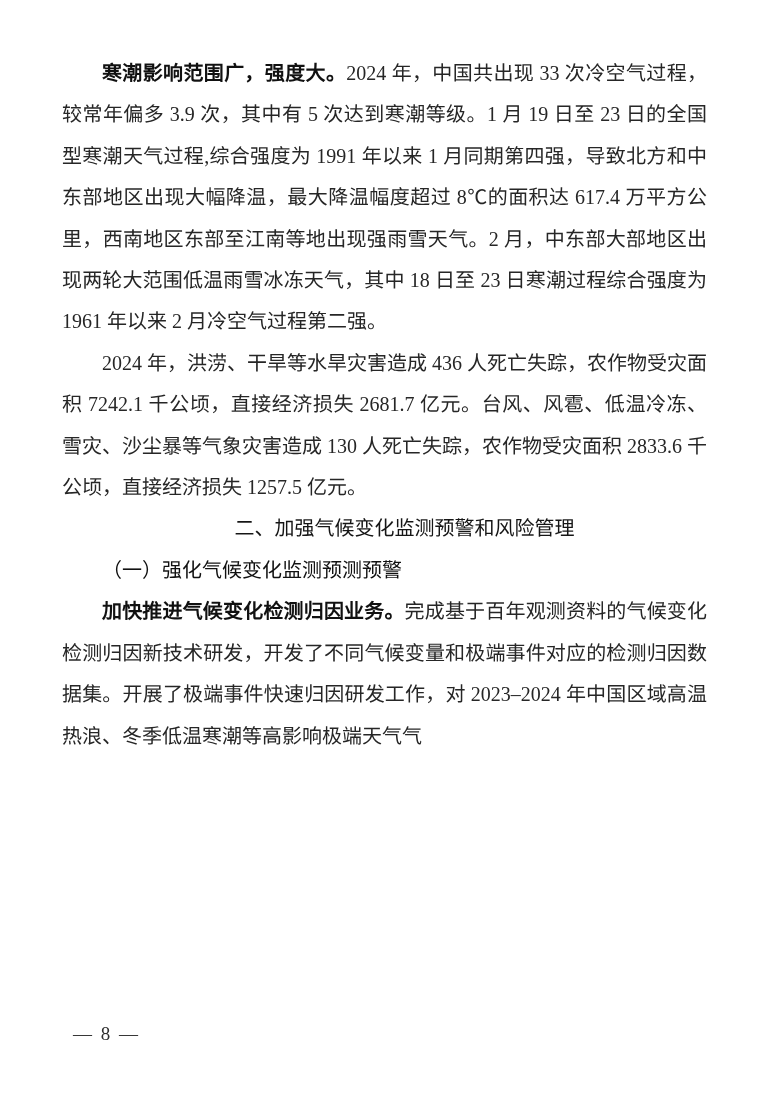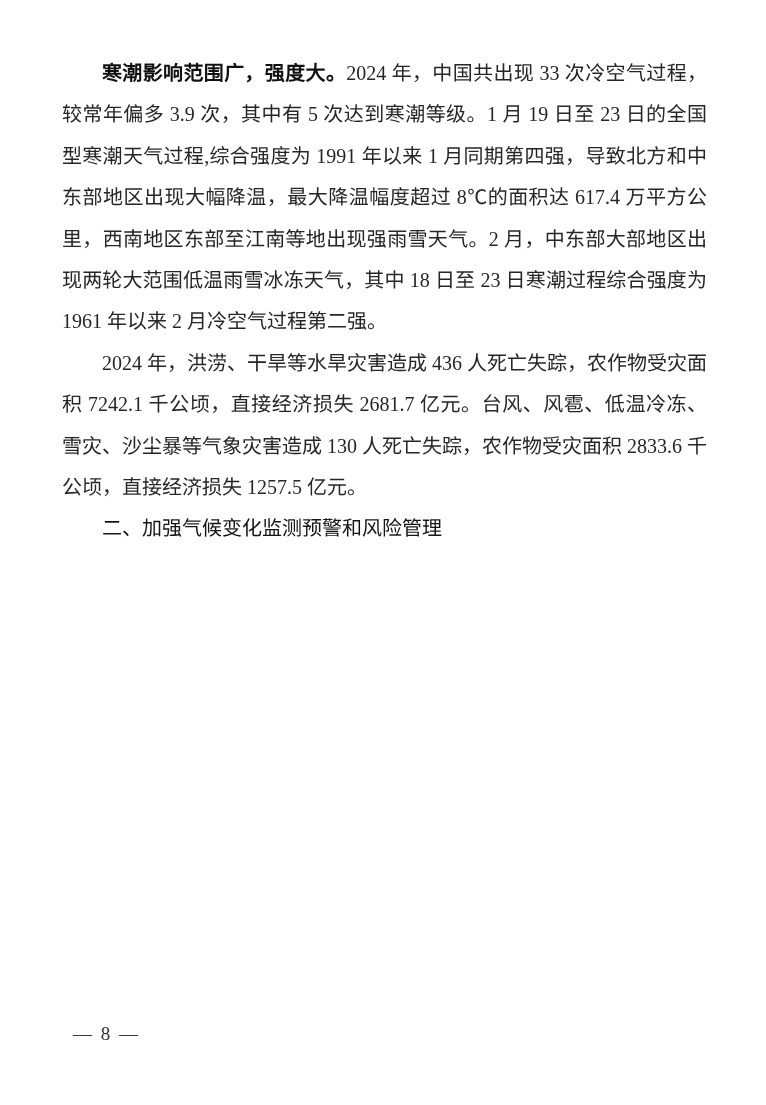--- a/index.html
+++ b/index.html
@@ -37,21 +37,21 @@
     font-weight: normal;
   }
   .lead {
     font-weight: 700;
     color: #111111;
   }
   .section-heading {
     font-family: "Liberation Sans", sans-serif;
     font-weight: 700;
     color: #151515;
-    text-align: left;
+    text-align: center;
   }
   .subsection-heading {
     font-weight: 700;
     color: #111111;
     text-align: left;
   }
   .body-text {
     color: #262626;
   }
   .footer {
@@ -70,18 +70,20 @@
 <div class="page">
   <div class="content">
 
     <p><span class="lead">寒潮影响范围广，强度大。</span><span class="body-text">2024 年，中国共出现 33 次冷空气过程，较常年偏多 3.9 次，其中有 5 次达到寒潮等级。1 月 19 日至 23 日的全国型寒潮天气过程,综合强度为 1991 年以来 1 月同期第四强，导致北方和中东部地区出现大幅降温，最大降温幅度超过 8℃的面积达 617.4 万平方公里，西南地区东部至江南等地出现强雨雪天气。2 月，中东部大部地区出现两轮大范围低温雨雪冰冻天气，其中 18 日至 23 日寒潮过程综合强度为 1961 年以来 2 月冷空气过程第二强。</span></p>
 
 
     <p><span class="body-text">2024 年，洪涝、干旱等水旱灾害造成 436 人死亡失踪，农作物受灾面积 7242.1 千公顷，直接经济损失 2681.7 亿元。台风、风雹、低温冷冻、雪灾、沙尘暴等气象灾害造成 130 人死亡失踪，农作物受灾面积 2833.6 千公顷，直接经济损失 1257.5 亿元。</span></p>
 
     <h2 class="section-heading">二、加强气候变化监测预警和风险管理</h2>
 
+    <h3 class="subsection-heading">（一）强化气候变化监测预测预警</h3>
 
+    <p><span class="lead">加快推进气候变化检测归因业务。</span><span class="body-text">完成基于百年观测资料的气候变化检测归因新技术研发，开发了不同气候变量和极端事件对应的检测归因数据集。开展了极端事件快速归因研发工作，对 2023–2024 年中国区域高温热浪、冬季低温寒潮等高影响极端天气气</span></p>
 
   </div>
 
   <div class="footer"><span>— 8 —</span></div>
 </div>
 
 </body></html>

